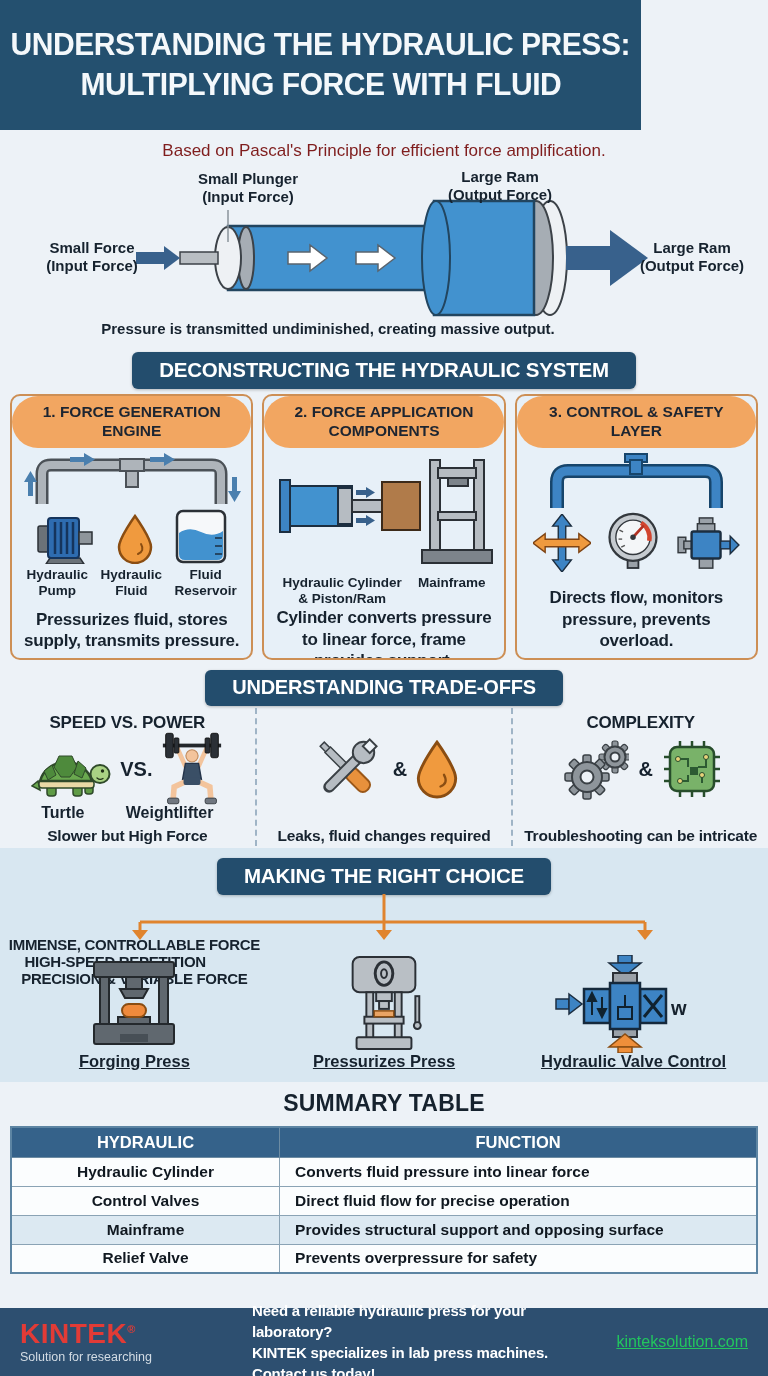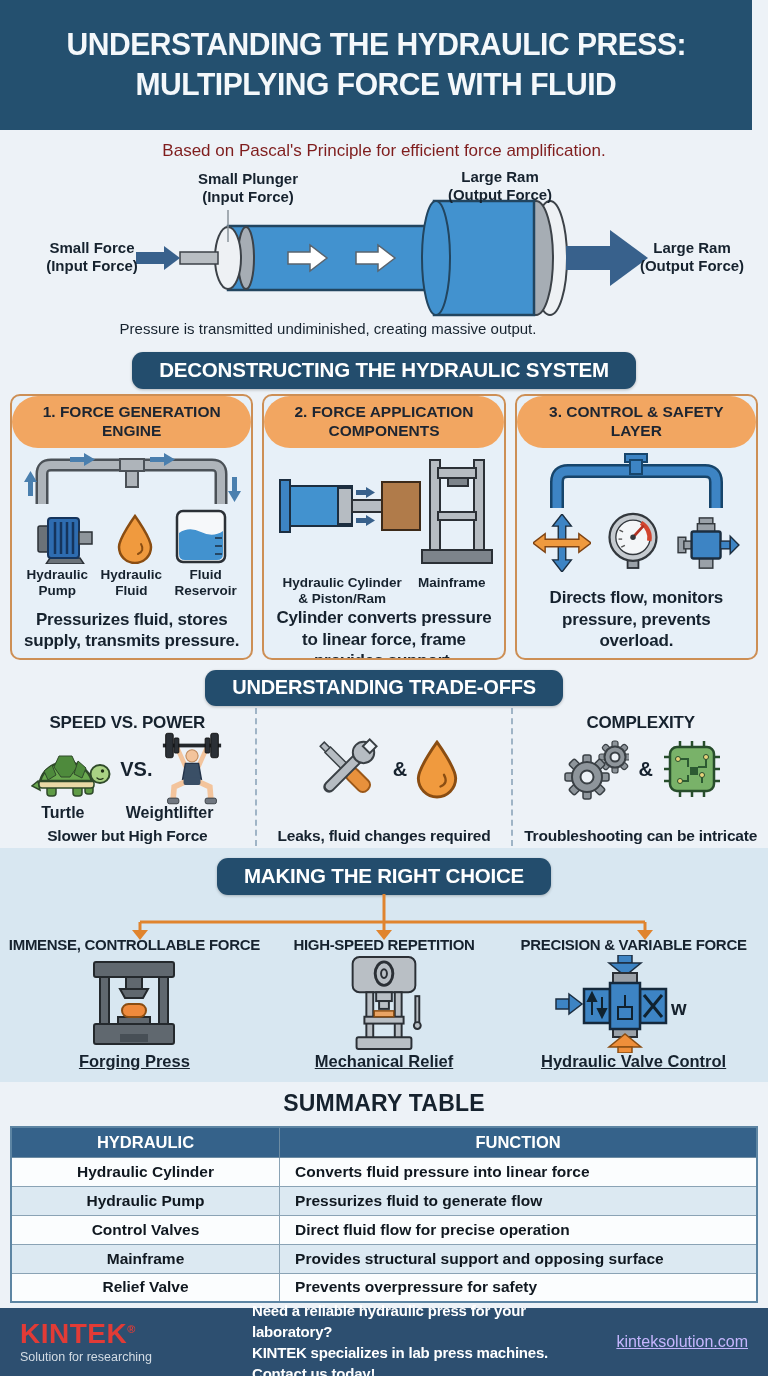--- a/index.html
+++ b/index.html
@@ -1,31 +1,31 @@
 <!DOCTYPE html>
 <html><head>
 <meta charset="utf-8">
 <style>
   html,body{margin:0;padding:0;background:#cfd8df;}
   *{box-sizing:border-box;}
   .canvas{position:relative;width:768px;height:1376px;margin:0 auto;background:#edf2f7;
           font-family:"Liberation Sans","DejaVu Sans",sans-serif;color:#16222e;overflow:hidden;}
   
-  .hdr{position:absolute;top:0;left:0;width:752px;height:130px;background:#24506f;
+  .hdr{position:absolute;top:0;left:0;width:641px;height:130px;background:#24506f;
        display:flex;flex-direction:column;align-items:center;justify-content:center;}
   .hdr div{color:#f4f8fb;font-weight:bold;font-size:31px;letter-spacing:-0.5px;line-height:1.28;
            transform:scaleX(.97);white-space:nowrap;}
   
   .subtitle{position:absolute;top:141px;left:0;width:768px;text-align:center;font-size:17px;color:#7f1d1d;}
   .diagram{position:absolute;top:166px;left:0;}
-  .caption{position:absolute;top:320px;left:0;width:656px;text-align:center;font-size:15px;font-weight:normal;}
+  .caption{position:absolute;top:320px;left:0;width:656px;text-align:center;font-size:15px;font-weight:bold;}
   
   .pillrow{position:absolute;left:0;width:768px;text-align:center;}
   .pill{display:inline-block;background:#234d6d;color:#fff;font-weight:bold;font-size:20px;
-        padding:6px 27px 7px;border-radius:11px;letter-spacing:-0.2px;box-shadow:0 1px 3px rgba(0,0,0,.25);}
+        padding:6px 27px 7px;border-radius:6px;letter-spacing:-0.2px;box-shadow:0 1px 3px rgba(0,0,0,.25);}
   
   .cards{position:absolute;top:394px;left:10px;width:748px;height:266px;display:flex;gap:9px;}
   .card{flex:1;border:2px solid #cd8f55;border-radius:10px;background:#e7f0f8;overflow:hidden;
         display:flex;flex-direction:column;}
   .card-head{background:#f2a661;text-align:center;font-weight:bold;font-size:15.5px;line-height:1.25;
              color:#1d2531;padding:6px 2px 7px;min-height:52px;border-radius:26px;}
   .card-body{flex:1;display:flex;flex-direction:column;align-items:center;padding:4px 2px 7px;}
   .icon-row{display:flex;justify-content:space-evenly;align-items:flex-end;width:100%;}
   .lbl-row{display:flex;justify-content:space-evenly;width:100%;margin-top:3px;}
   .ic-lbl{font-size:13.5px;font-weight:bold;text-align:center;line-height:1.2;}
@@ -40,21 +40,21 @@
             justify-content:center;gap:9px;}
   .vs,.amp{font-size:20px;font-weight:bold;}
   .to-sub{position:absolute;top:96px;left:0;width:100%;display:flex;justify-content:space-evenly;
           font-size:16px;font-weight:bold;}
   .to-desc{position:absolute;bottom:1px;left:0;width:100%;text-align:center;font-size:15.5px;font-weight:bold;
            letter-spacing:-0.2px;}
   
   .band{position:absolute;top:848px;left:0;width:768px;height:234px;background:#d8e7f1;}
   .band .pillrow{top:10px;}
   .connector{position:absolute;top:46px;left:0;}
-  .choice-headers{position:absolute;top:88px;left:0;width:100%;display:flex;}
+  .choice-headers{position:absolute;top:88px;left:0;width:100%;display:flex;flex-direction:column;}
   .choice-headers .ch{text-align:center;font-size:15px;font-weight:bold;letter-spacing:-0.3px;}
   .choice-icons{position:absolute;top:110px;left:0;width:100%;height:92px;display:flex;}
   .choice-icons .ci{display:flex;align-items:center;justify-content:center;}
   .choice-labels{position:absolute;top:204px;left:0;width:100%;display:flex;text-decoration:underline;}
   .choice-labels .cl{text-align:center;font-size:16.5px;font-weight:bold;}
   .w35{width:35%;}.w30{width:30%;}
   
   .summary-title{position:absolute;top:1090px;left:0;width:768px;text-align:center;
                  font-size:23px;font-weight:bold;letter-spacing:0.2px;}
   table.summary{position:absolute;top:1126px;left:10px;width:748px;border-collapse:collapse;
@@ -67,21 +67,21 @@
   tr.odd td{background:#fbfdfe;}
   tr.even td{background:#dce9f2;}
   
   .footer{position:absolute;top:1308px;left:0;width:768px;height:68px;background:#2d4f70;
           display:flex;align-items:center;padding:0 20px;gap:14px;}
   .logo-block{width:218px;}
   .logo{font-size:28px;font-weight:bold;color:#e23b36;letter-spacing:0.5px;line-height:1;}
   .logo sup{font-size:11px;}
   .tagline{font-size:12.5px;color:#d3dce4;margin-top:2px;}
   .foot-msg{flex:1;font-size:15px;font-weight:bold;color:#fff;line-height:1.4;letter-spacing:-0.2px;}
-  .foot-link{font-size:16px;color:#c4b5fd;text-decoration:underline;white-space:nowrap;}
+  .foot-link{font-size:16px;color:#22c55e;text-decoration:underline;white-space:nowrap;}
   svg{display:block;}
   .svgtxt{font-weight:bold;font-size:15px;fill:#16222e;}
 </style>
 </head>
 <body>
 
 <div class="canvas">
 
   <div class="hdr">
     <div>UNDERSTANDING THE HYDRAULIC PRESS:</div>
@@ -496,41 +496,37 @@
           <line x1="90" y1="40" x2="108" y2="62" stroke="#10222f" stroke-width="3"></line>
           <line x1="108" y1="40" x2="90" y2="62" stroke="#10222f" stroke-width="3"></line>
           <polygon points="55,92 87,92 71,79" fill="#ef8f3a" stroke="#8a4d12" stroke-width="1.5"></polygon>
           <rect x="64" y="92" width="14" height="6" fill="#ef8f3a" stroke="#8a4d12" stroke-width="1.5"></rect>
           <text x="117" y="60" font-size="20" font-weight="bold" fill="#16222e">w</text>
         </svg>
       </div>
     </div>
     <div class="choice-labels">
       <div class="cl w35">Forging Press</div>
-      <div class="cl w30">Mechanical Relief</div>
+      <div class="cl w30">Pressurizes Press</div>
       <div class="cl w35">Hydraulic Valve Control</div>
     </div>
   </div>
 
   <div class="summary-title">SUMMARY TABLE</div>
   <table class="summary">
     <thead>
       <tr>
         <th>HYDRAULIC</th>
         <th>FUNCTION</th>
       </tr>
     </thead>
     <tbody>
       <tr class="odd">
         <td class="comp">Hydraulic Cylinder</td>
         <td class="func">Converts fluid pressure into linear force</td>
-      </tr>
-      <tr class="even">
-        <td class="comp">Hydraulic Pump</td>
-        <td class="func">Pressurizes fluid to generate flow</td>
       </tr>
       <tr class="odd">
         <td class="comp">Control Valves</td>
         <td class="func">Direct fluid flow for precise operation</td>
       </tr>
       <tr class="even">
         <td class="comp">Mainframe</td>
         <td class="func">Provides structural support and opposing surface</td>
       </tr>
       <tr class="odd">

